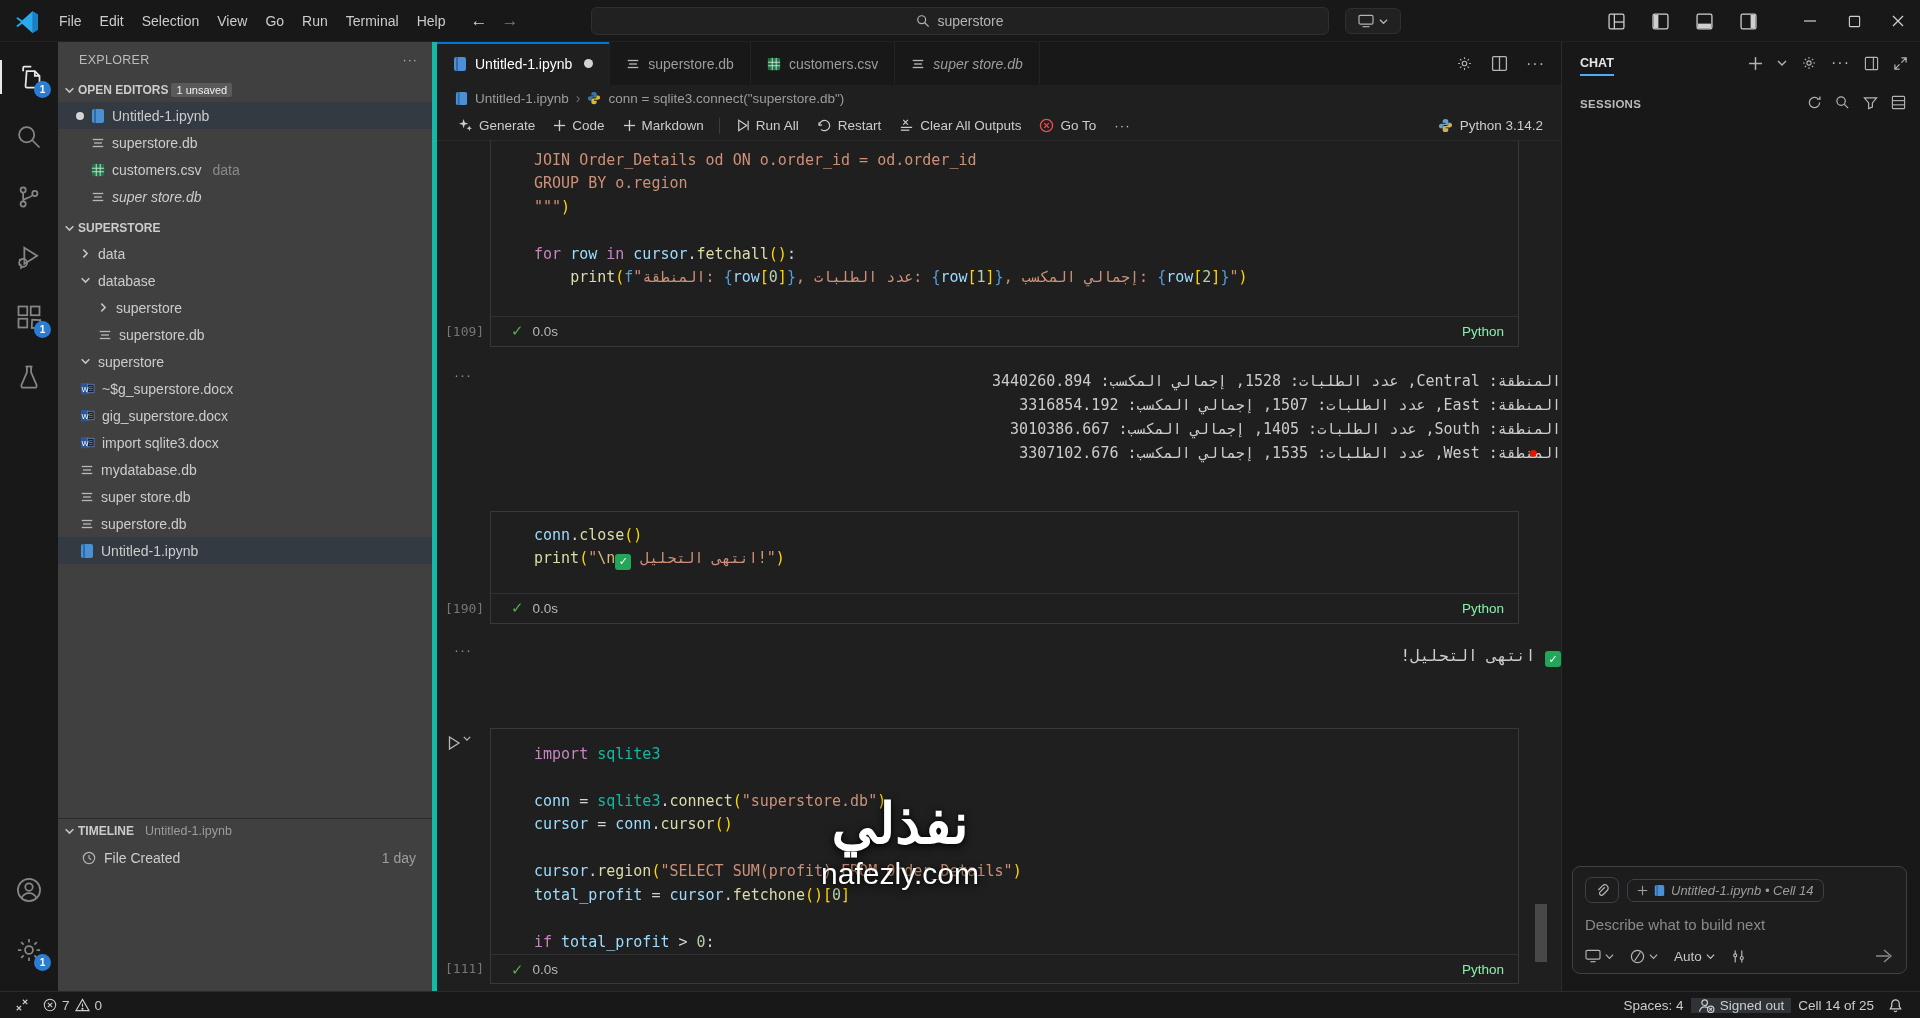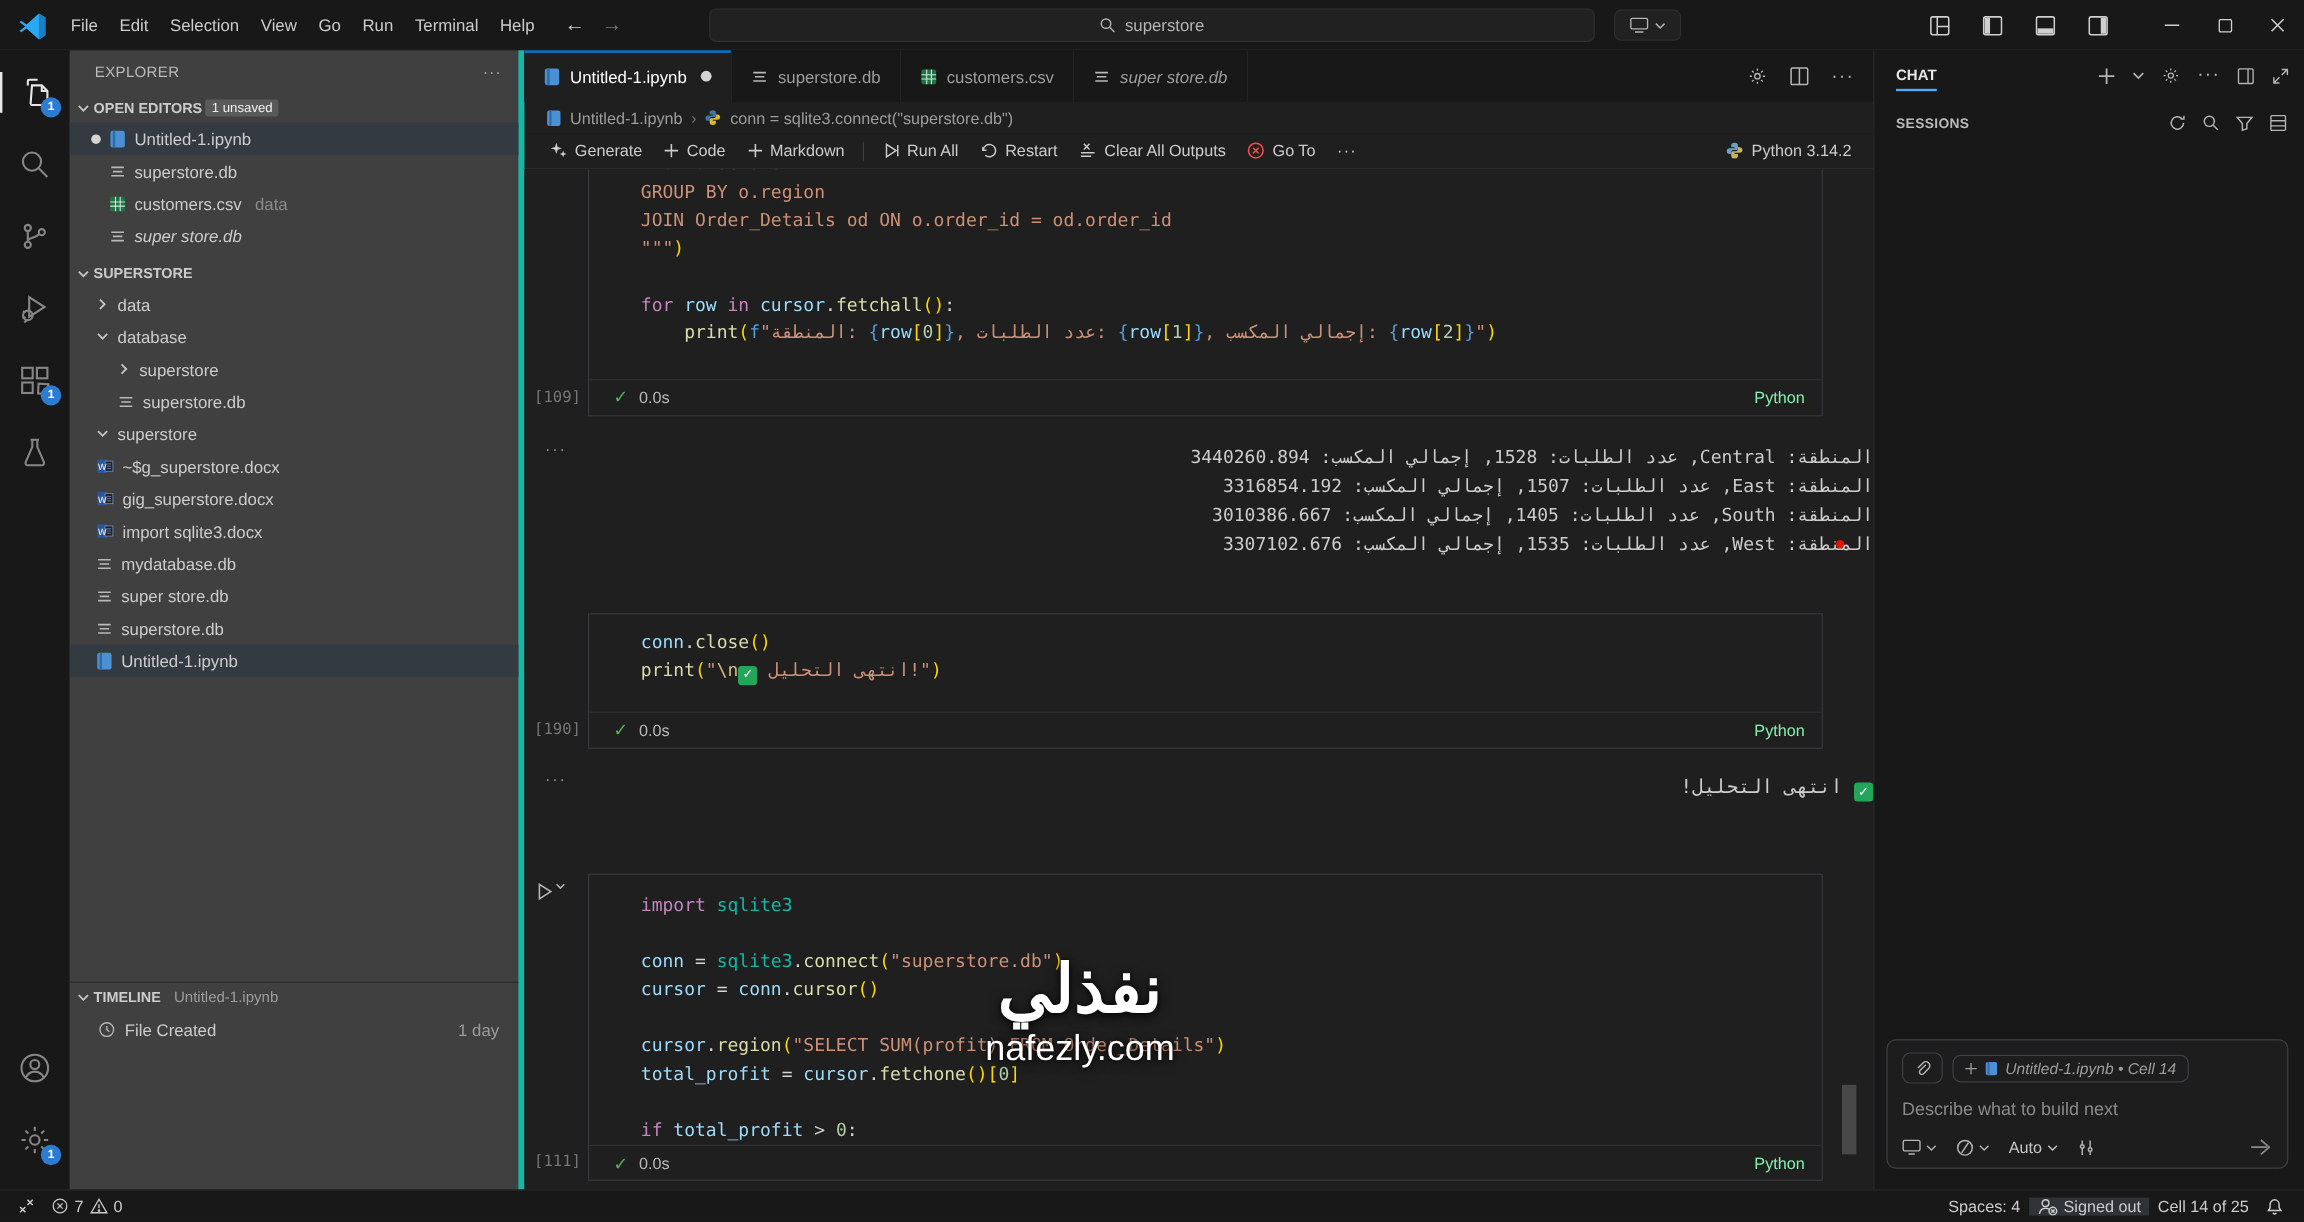--- a/index.html
+++ b/index.html
@@ -686,22 +686,22 @@
           <span>Python 3.14.2</span>
         </div>
       </div>
     <div id="notebook">
       <div id="ovr-red"></div>
       <div id="scroll-thumb"></div>
     <div class="cellblock cb1">
           <span class="exec">[109]</span>
           <div class="code">
             <div class="cl clip"><span class="s">FROM Orders o</span></div>
+            <div class="cl"><span class="s">JOIN Order_Details od ON o.order_id = od.order_id</span></div>
             <div class="cl"><span class="s">GROUP BY o.region</span></div>
-            <div class="cl"><span class="s">JOIN Order_Details od ON o.order_id = od.order_id</span></div>
             <div class="cl"><span class="s">"""</span><span class="b1">)</span></div>
             <div class="cl"></div>
             <div class="cl"><span class="k">for</span><span class="p"> </span><span class="v">row</span><span class="p"> </span><span class="k">in</span><span class="p"> </span><span class="v">cursor</span><span class="p">.</span><span class="f">fetchall</span><span class="b1">()</span><span class="p">:</span></div>
             <div class="cl"><span class="p">    </span><span class="f">print</span><span class="b1">(</span><span class="fs">f</span><span class="s">"المنطقة: </span><span class="fs">{</span><span class="v">row</span><span class="b1">[</span><span class="n">0</span><span class="b1">]</span><span class="fs">}</span><span class="s">, عدد الطلبات: </span><span class="fs">{</span><span class="v">row</span><span class="b1">[</span><span class="n">1</span><span class="b1">]</span><span class="fs">}</span><span class="s">, إجمالي المكسب: </span><span class="fs">{</span><span class="v">row</span><span class="b1">[</span><span class="n">2</span><span class="b1">]</span><span class="fs">}</span><span class="s">"</span><span class="b1">)</span></div>
           </div>
           <div class="cellfoot">
             <span class="chk">✓</span>
             <span>0.0s</span>
             <span class="lang">Python</span>
           </div>

